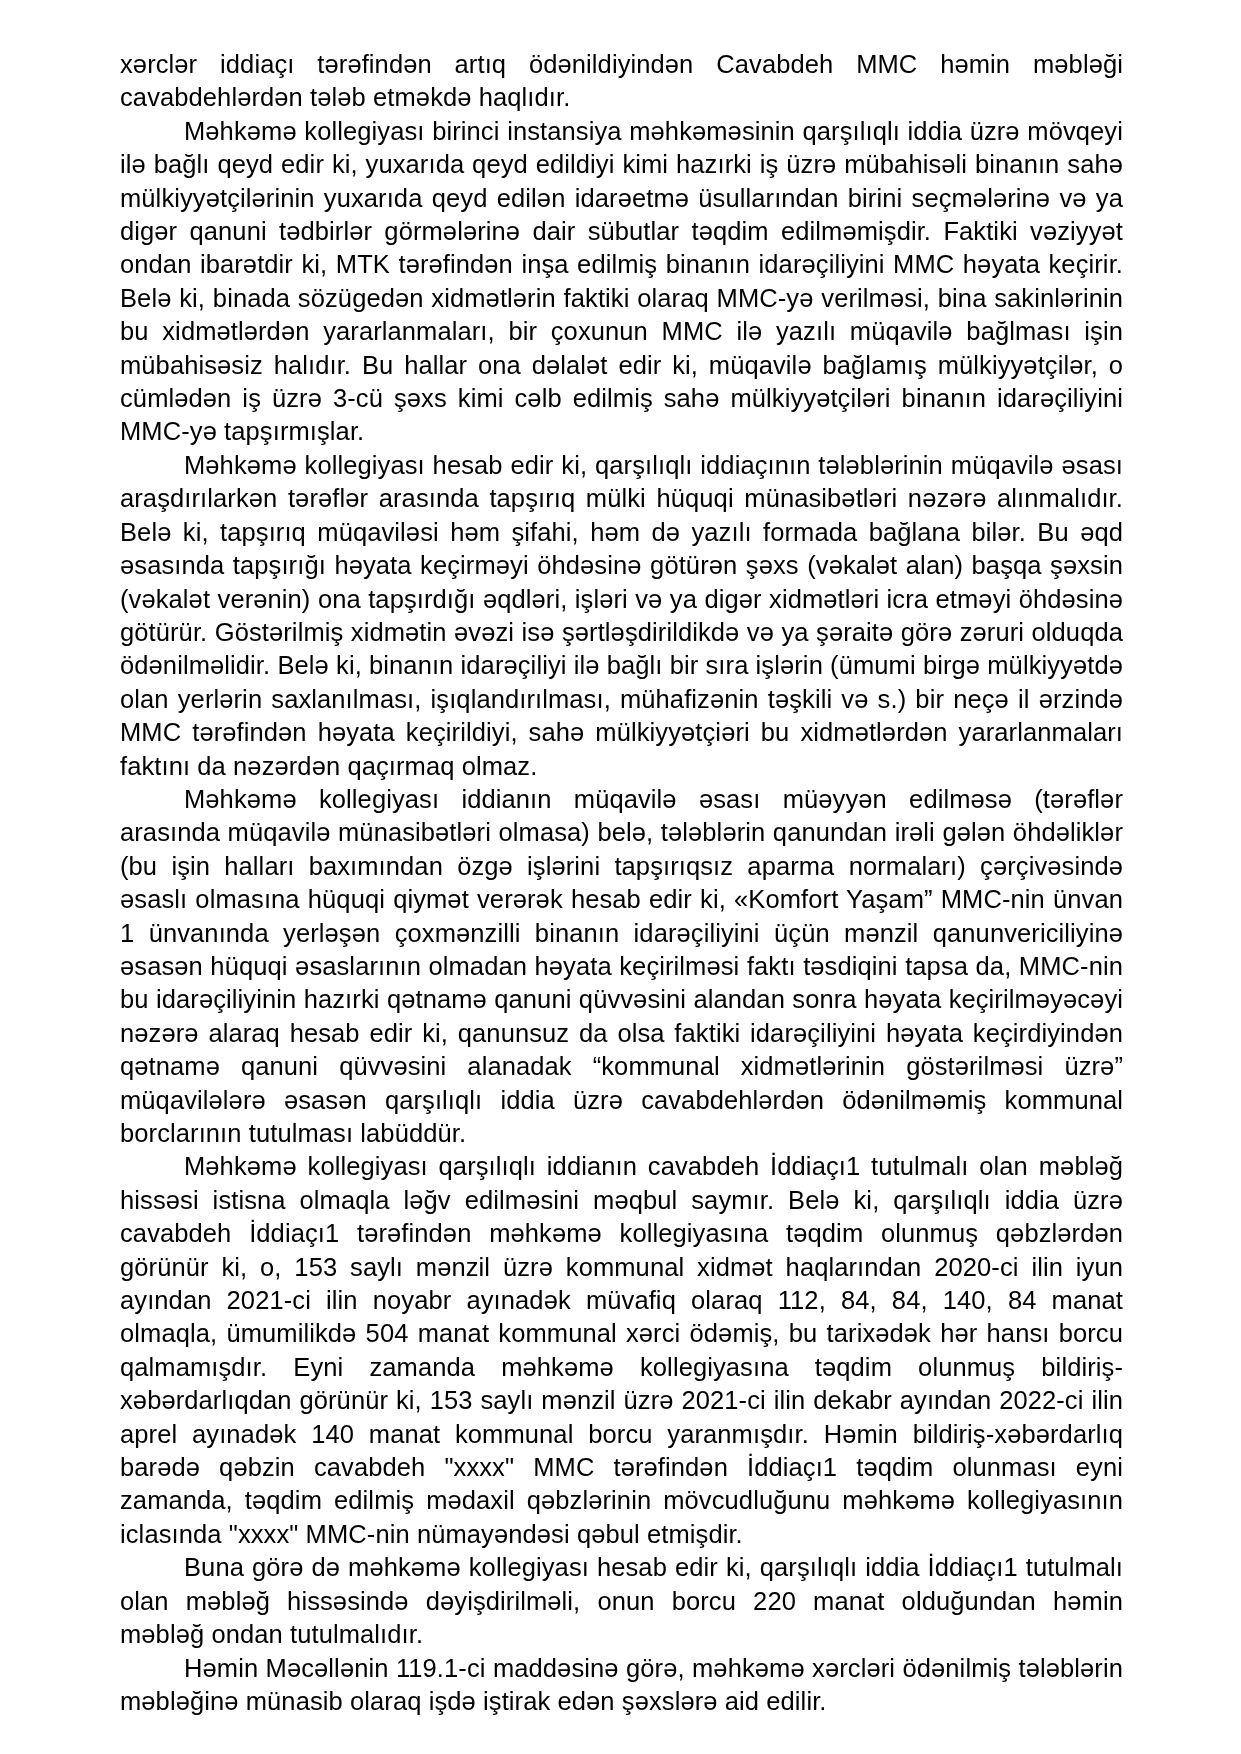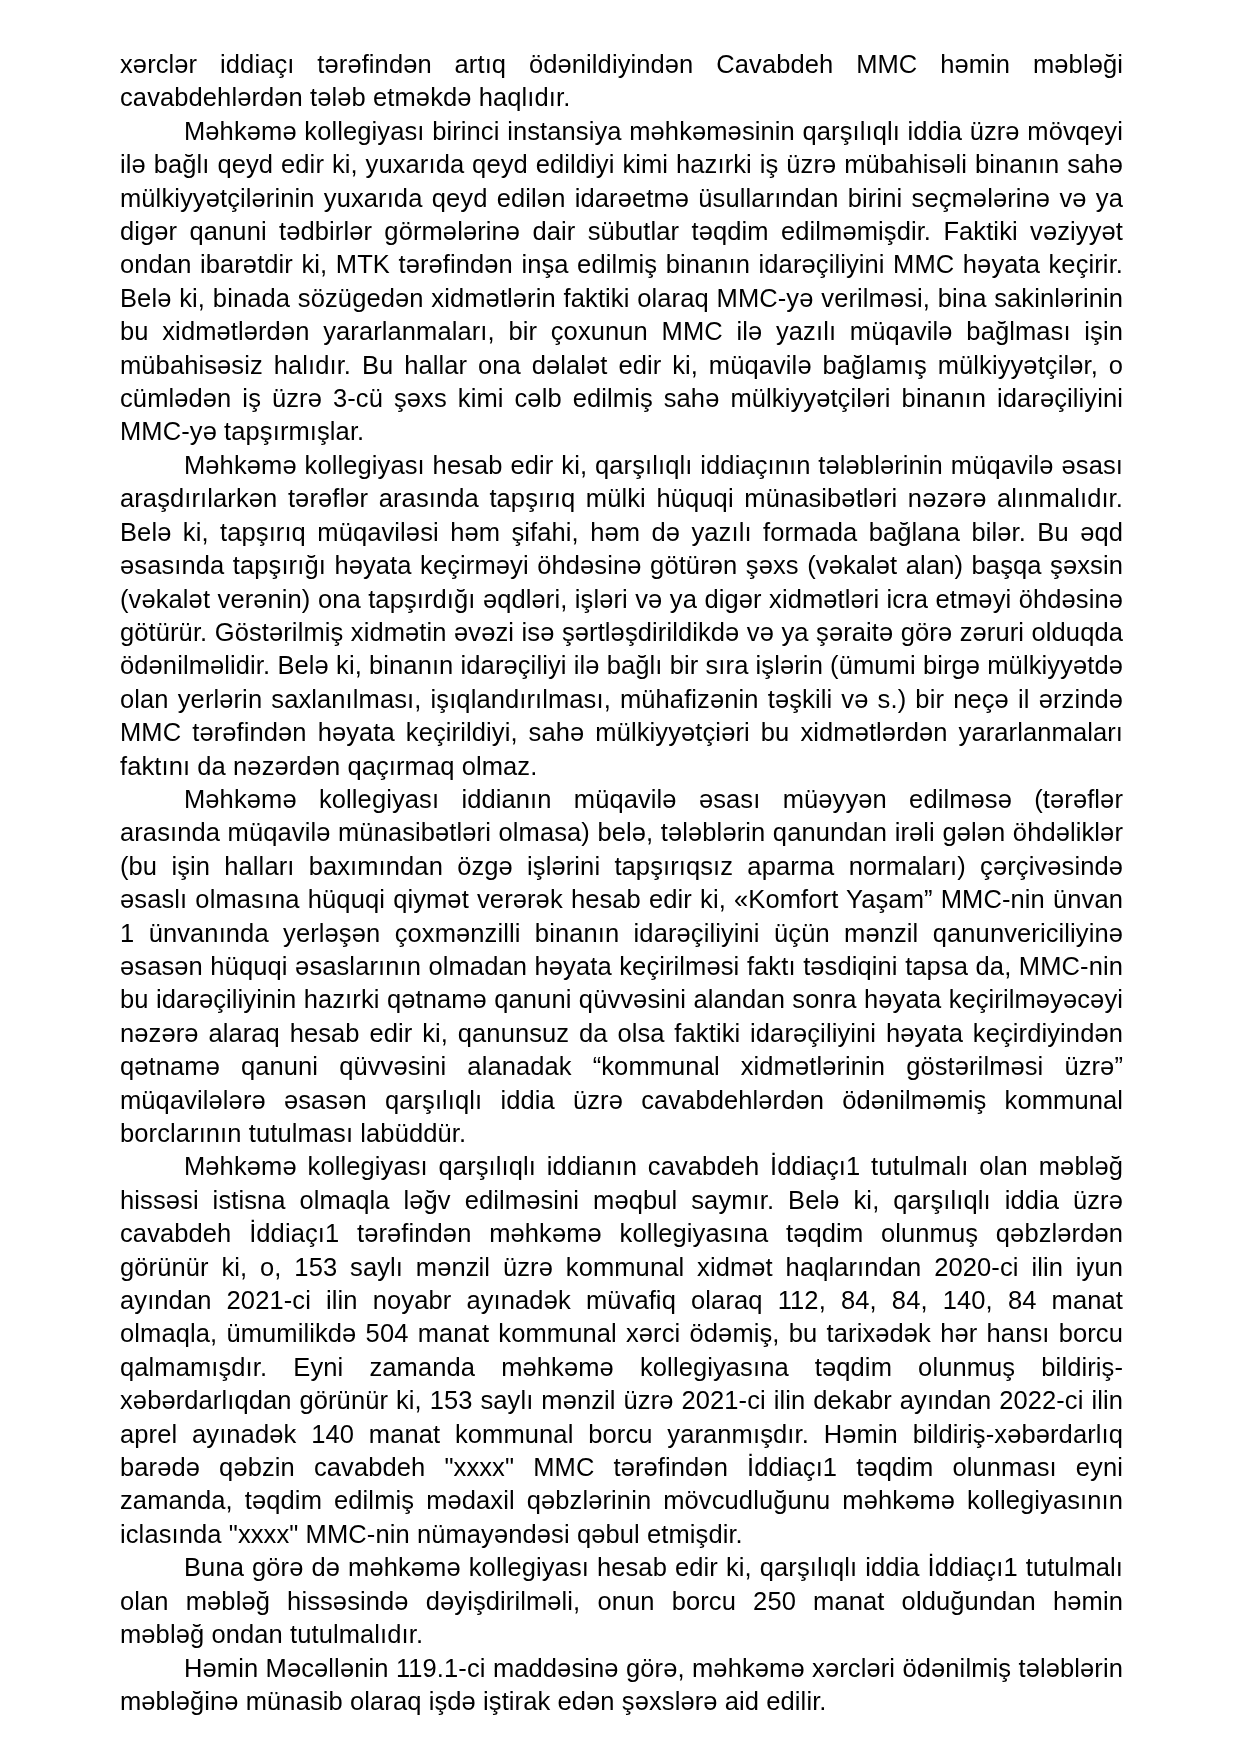--- a/index.html
+++ b/index.html
@@ -37,16 +37,16 @@
 </head>
 <body>
 
 <div class="page">
   <div class="text-block">
       <p>xərclər iddiaçı tərəfindən artıq ödənildiyindən Cavabdeh MMC həmin məbləği cavabdehlərdən tələb etməkdə haqlıdır.</p>
       <p class="indent">Məhkəmə kollegiyası birinci instansiya məhkəməsinin qarşılıqlı iddia üzrə mövqeyi ilə bağlı qeyd edir ki, yuxarıda qeyd edildiyi kimi hazırki iş üzrə mübahisəli binanın sahə mülkiyyətçilərinin yuxarıda qeyd edilən idarəetmə üsullarından birini seçmələrinə və ya digər qanuni tədbirlər görmələrinə dair sübutlar təqdim edilməmişdir. Faktiki vəziyyət ondan ibarətdir ki, MTK tərəfindən inşa edilmiş binanın idarəçiliyini MMC həyata keçirir. Belə ki, binada sözügedən xidmətlərin faktiki olaraq MMC-yə verilməsi, bina sakinlərinin bu xidmətlərdən yararlanmaları, bir çoxunun MMC ilə yazılı müqavilə bağlması işin mübahisəsiz halıdır. Bu hallar ona dəlalət edir ki, müqavilə bağlamış mülkiyyətçilər, o cümlədən iş üzrə 3-cü şəxs kimi cəlb edilmiş sahə mülkiyyətçiləri binanın idarəçiliyini MMC-yə tapşırmışlar.</p>
       <p class="indent">Məhkəmə kollegiyası hesab edir ki, qarşılıqlı iddiaçının tələblərinin müqavilə əsası araşdırılarkən tərəflər arasında tapşırıq mülki hüquqi münasibətləri nəzərə alınmalıdır. Belə ki, tapşırıq müqaviləsi həm şifahi, həm də yazılı formada bağlana bilər. Bu əqd əsasında tapşırığı həyata keçirməyi öhdəsinə götürən şəxs (vəkalət alan) başqa şəxsin (vəkalət verənin) ona tapşırdığı əqdləri, işləri və ya digər xidmətləri icra etməyi öhdəsinə götürür. Göstərilmiş xidmətin əvəzi isə şərtləşdirildikdə və ya şəraitə görə zəruri olduqda ödənilməlidir. Belə ki, binanın idarəçiliyi ilə bağlı bir sıra işlərin (ümumi birgə mülkiyyətdə olan yerlərin saxlanılması, işıqlandırılması, mühafizənin təşkili və s.) bir neçə il ərzində MMC tərəfindən həyata keçirildiyi, sahə mülkiyyətçiəri bu xidmətlərdən yararlanmaları faktını da nəzərdən qaçırmaq olmaz.</p>
       <p class="indent">Məhkəmə kollegiyası iddianın müqavilə əsası müəyyən edilməsə (tərəflər arasında müqavilə münasibətləri olmasa) belə, tələblərin qanundan irəli gələn öhdəliklər (bu işin halları baxımından özgə işlərini tapşırıqsız aparma normaları) çərçivəsində əsaslı olmasına hüquqi qiymət verərək hesab edir ki, «Komfort Yaşam” MMC-nin ünvan 1 ünvanında yerləşən çoxmənzilli binanın idarəçiliyini üçün mənzil qanunvericiliyinə əsasən hüquqi əsaslarının olmadan həyata keçirilməsi faktı təsdiqini tapsa da, MMC-nin bu idarəçiliyinin hazırki qətnamə qanuni qüvvəsini alandan sonra həyata keçirilməyəcəyi nəzərə alaraq hesab edir ki, qanunsuz da olsa faktiki idarəçiliyini həyata keçirdiyindən qətnamə qanuni qüvvəsini alanadak “kommunal xidmətlərinin göstərilməsi üzrə” müqavilələrə əsasən qarşılıqlı iddia üzrə cavabdehlərdən ödənilməmiş kommunal borclarının tutulması labüddür.</p>
       <p class="indent">Məhkəmə kollegiyası qarşılıqlı iddianın cavabdeh İddiaçı1 tutulmalı olan məbləğ hissəsi istisna olmaqla ləğv edilməsini məqbul saymır. Belə ki, qarşılıqlı iddia üzrə cavabdeh İddiaçı1 tərəfindən məhkəmə kollegiyasına təqdim olunmuş qəbzlərdən görünür ki, o, 153 saylı mənzil üzrə kommunal xidmət haqlarından 2020-ci ilin iyun ayından 2021-ci ilin noyabr ayınadək müvafiq olaraq 112, 84, 84, 140, 84 manat olmaqla, ümumilikdə 504 manat kommunal xərci ödəmiş, bu tarixədək hər hansı borcu qalmamışdır. Eyni zamanda məhkəmə kollegiyasına təqdim olunmuş bildiriş-xəbərdarlıqdan görünür ki, 153 saylı mənzil üzrə 2021-ci ilin dekabr ayından 2022-ci ilin aprel ayınadək 140 manat kommunal borcu yaranmışdır. Həmin bildiriş-xəbərdarlıq barədə qəbzin cavabdeh "xxxx" MMC tərəfindən İddiaçı1 təqdim olunması eyni zamanda, təqdim edilmiş mədaxil qəbzlərinin mövcudluğunu məhkəmə kollegiyasının iclasında "xxxx" MMC-nin nümayəndəsi qəbul etmişdir.</p>
-      <p class="indent">Buna görə də məhkəmə kollegiyası hesab edir ki, qarşılıqlı iddia İddiaçı1 tutulmalı olan məbləğ hissəsində dəyişdirilməli, onun borcu 250 manat olduğundan həmin məbləğ ondan tutulmalıdır.</p>
+      <p class="indent">Buna görə də məhkəmə kollegiyası hesab edir ki, qarşılıqlı iddia İddiaçı1 tutulmalı olan məbləğ hissəsində dəyişdirilməli, onun borcu 220 manat olduğundan həmin məbləğ ondan tutulmalıdır.</p>
       <p class="indent">Həmin Məcəllənin 119.1-ci maddəsinə görə, məhkəmə xərcləri ödənilmiş tələblərin məbləğinə münasib olaraq işdə iştirak edən şəxslərə aid edilir.</p>
     </div>
 </div>
 
 </body></html>

